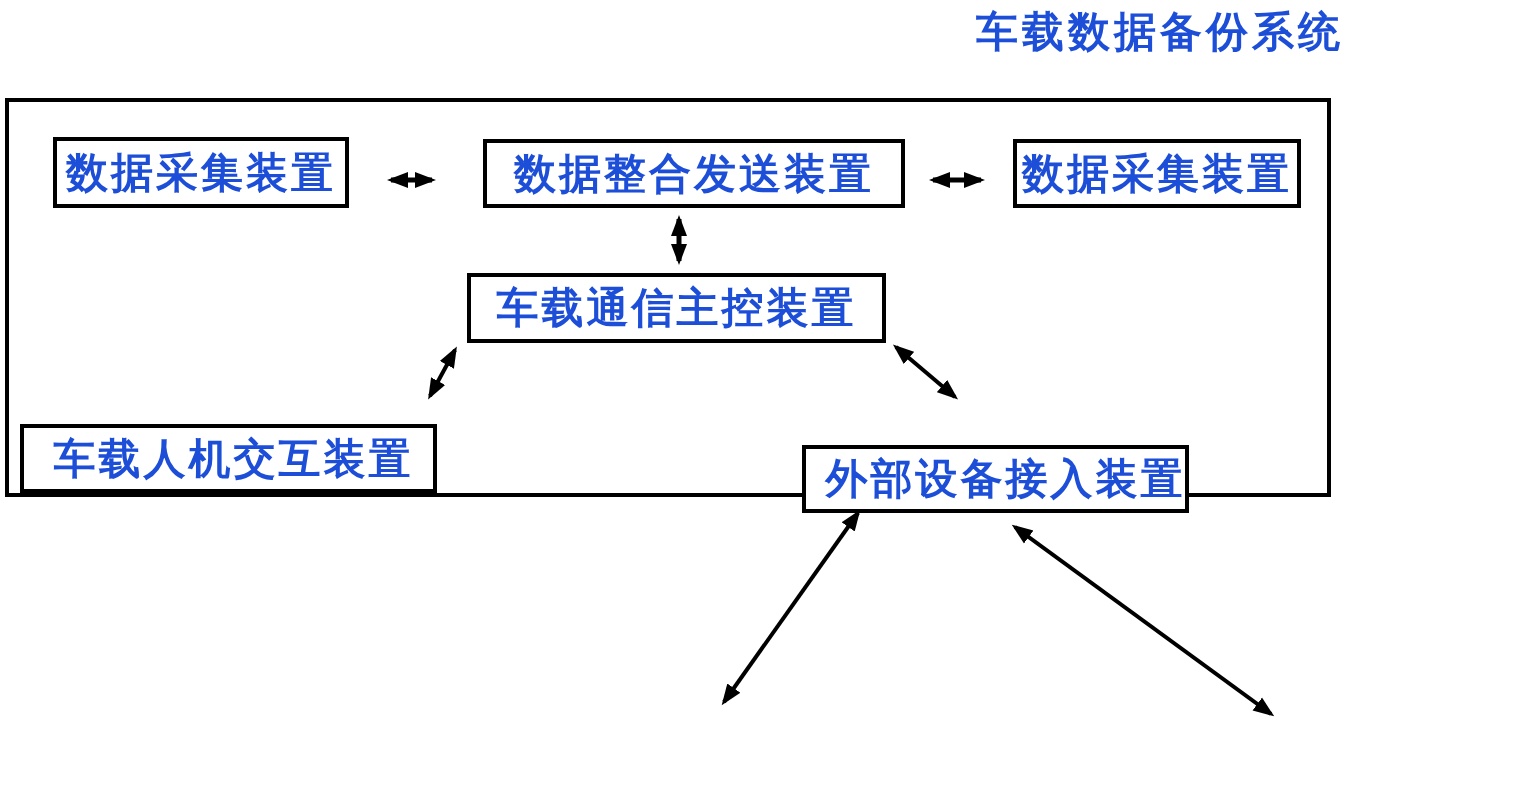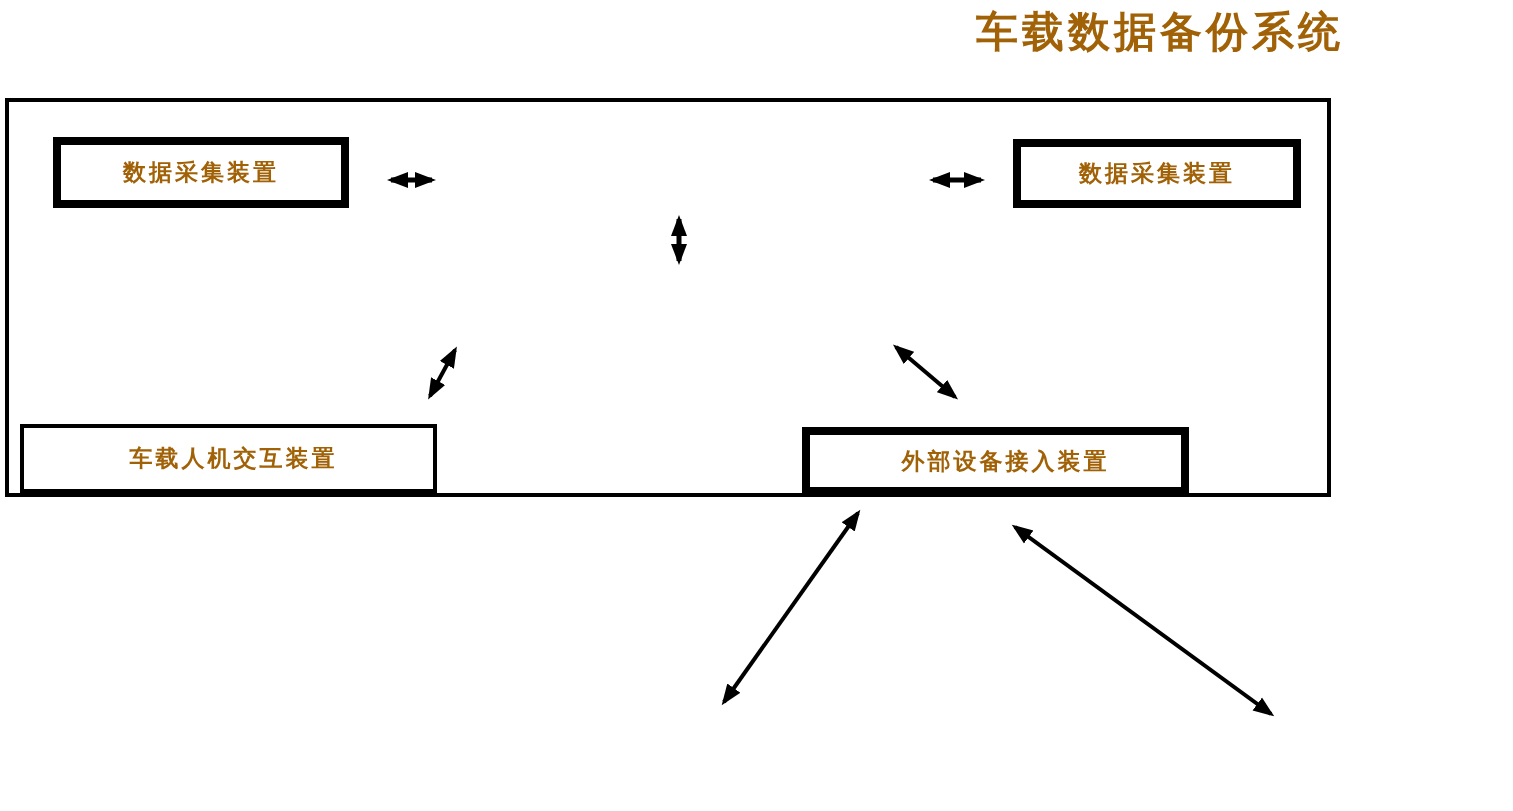--- a/index.html
+++ b/index.html
@@ -6,21 +6,21 @@
     margin: 0;
     padding: 0;
     background: #ffffff;
   }
   .canvas {
     position: relative;
     width: 1513px;
     height: 811px;
     background: #ffffff;
     font-family: "Liberation Sans", sans-serif;
-    color: #a16207;
+    color: #1d4ed8;
     overflow: hidden;
   }
   .diagram-title {
     position: absolute;
     left: 955px;
     top: 4px;
     width: 410px;
     text-align: center;
     font-size: 42px;
     font-weight: bold;
@@ -34,35 +34,35 @@
     width: 1318px;
     height: 391px;
     border: 4px solid #000000;
     background: transparent;
   }
   .node {
     position: absolute;
     display: flex;
     align-items: center;
     justify-content: center;
-    border: 8px solid #000000;
+    border: 4px solid #000000;
     background: #ffffff;
-    font-size: 23px;
+    font-size: 42px;
     font-weight: bold;
     letter-spacing: 3px;
     white-space: nowrap;
     box-sizing: border-box;
     z-index: 2;
   }
   #node-collector-left   { left: 53px;   top: 137px; width: 296px; height: 71px; }
   #node-integrator       { left: 483px;  top: 139px; width: 422px; height: 69px; border-width: 4px; }
   #node-collector-right  { left: 1013px; top: 139px; width: 288px; height: 69px; }
   #node-comm-master      { left: 467px;  top: 273px; width: 419px; height: 70px; border-width: 4px; }
   #node-hmi              { left: 20px;   top: 424px; width: 417px; height: 69px; border-width: 4px; padding-left: 10px; }
-  #node-external-access  { left: 802px;  top: 427px; width: 387px; height: 68px; padding-left: 20px; }
+  #node-external-access  { left: 802px;  top: 445px; width: 387px; height: 68px; padding-left: 20px; }
   #node-mobile-terminal  { left: 533px;  top: 722px; width: 308px; height: 70px; border-width: 4px; }
   #node-monitor-platform { left: 1092px; top: 737px; width: 381px; height: 68px; }
   .arrow-layer {
     position: absolute;
     left: 0;
     top: 0;
     width: 1513px;
     height: 811px;
     z-index: 3;
     pointer-events: none;
@@ -77,25 +77,31 @@
 <div class="canvas">
 
   <div class="diagram-title">车载数据备份系统</div>
 
   <div class="outer-box"></div>
 
   <div class="node" id="node-collector-left">
     <span>数据采集装置</span>
   </div>
 
+  <div class="node" id="node-integrator">
+    <span>数据整合发送装置</span>
+  </div>
 
   <div class="node" id="node-collector-right">
     <span>数据采集装置</span>
   </div>
 
+  <div class="node" id="node-comm-master">
+    <span>车载通信主控装置</span>
+  </div>
 
   <div class="node" id="node-hmi">
     <span>车载人机交互装置</span>
   </div>
 
   <div class="node" id="node-external-access">
     <span>外部设备接入装置</span>
   </div>
 
 

